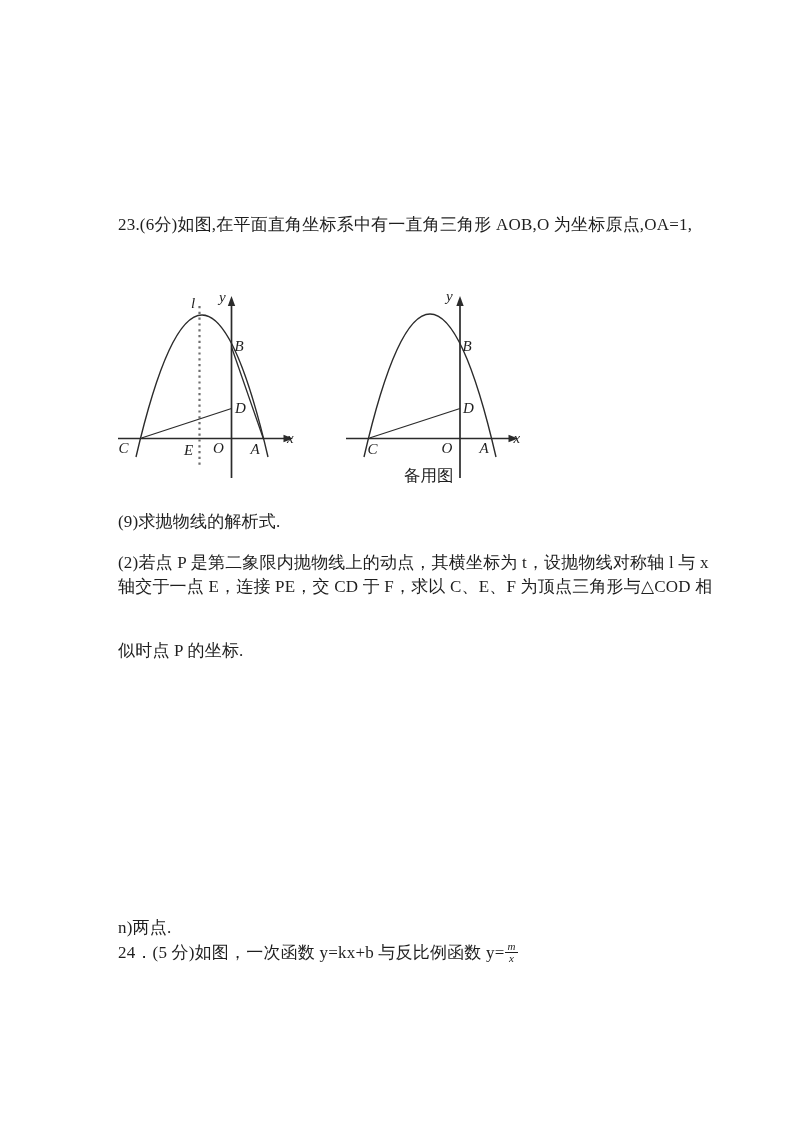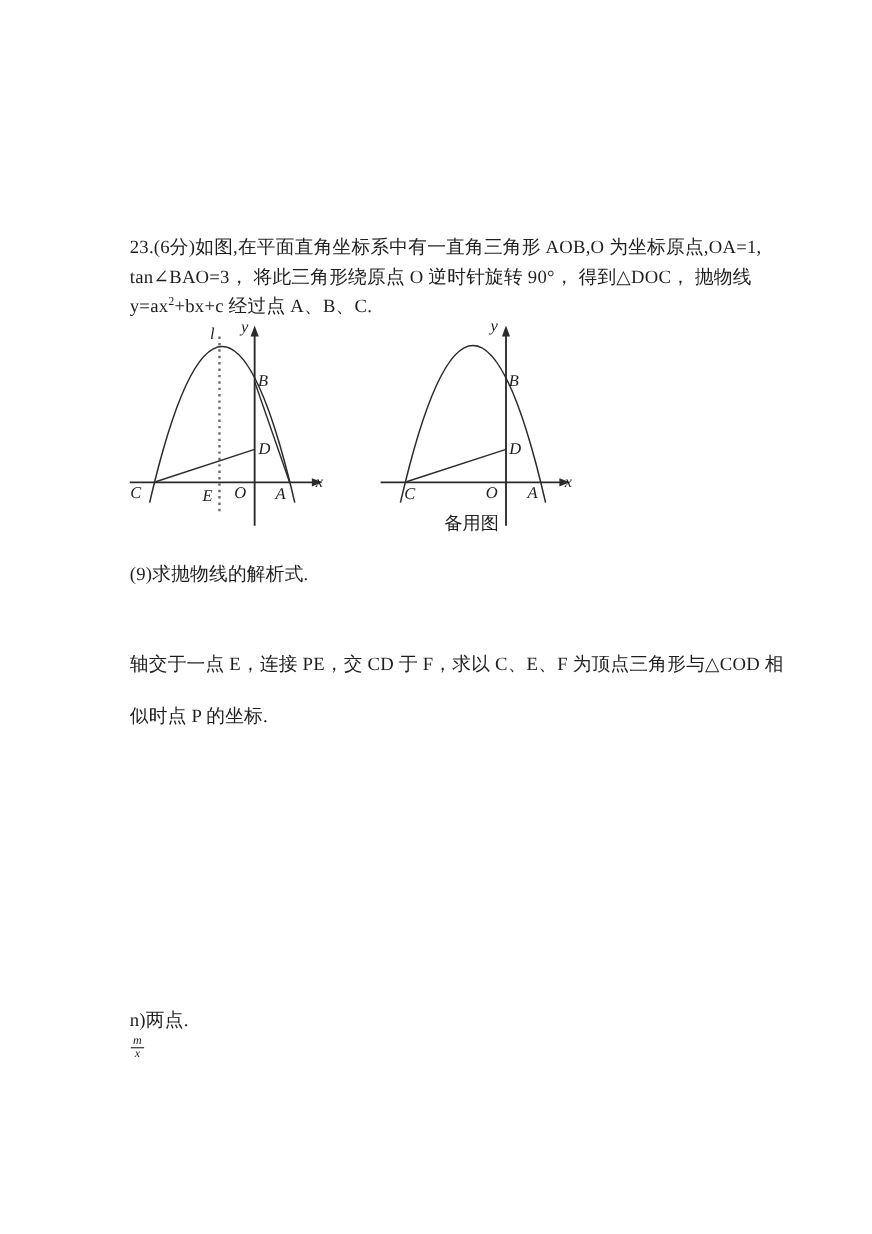--- a/index.html
+++ b/index.html
@@ -49,22 +49,20 @@
   .stroke { stroke: #2b2b2b; fill: none; }
   .axis   { stroke: #2b2b2b; stroke-width: 1.7; }
   .arrow  { fill: #2b2b2b; stroke: none; }
 </style>
 </head>
 <body>
 
 <div class="page">
 
   <div class="tline" style="top:214px">23.(6分)如图,在平面直角坐标系中有一直角三角形 AOB,O 为坐标原点,OA=1,</div>
-  <div class="tline" style="top:241px">tan∠BAO=3， 将此三角形绕原点 O 逆时针旋转 90°， 得到△DOC， 抛物线</div>
-  <div class="tline" style="top:268px"><span>y=ax</span><sup>2</sup><span>+bx+c 经过点 A、B、C.</span></div>
 
   <svg class="figs" width="425" height="212" viewBox="110 285 425 212">
 
     <g>
 
       <line class="axis" x1="118" y1="438.5" x2="285" y2="438.5"></line>
       <polygon class="arrow" points="293,438.5 283.5,434.8 283.5,442.2"></polygon>
 
       <line class="axis" x1="231.5" y1="304" x2="231.5" y2="478"></line>
       <polygon class="arrow" points="231.5,296 227.8,306 235.2,306"></polygon>
@@ -106,19 +104,20 @@
       <text x="367.5" y="454">C</text>
       <text x="441.5" y="453">O</text>
       <text x="479.5" y="453">A</text>
       <text x="513.5" y="443">x</text>
 
       <text class="caption" x="404" y="481">备用图</text>
     </g>
   </svg>
 
   <div class="tline" style="top:511px">(9)求抛物线的解析式.</div>
-  <div class="tline" style="top:593px">轴交于一点 E，连接 PE，交 CD 于 F，求以 C、E、F 为顶点三角形与△COD 相</div>
+  <div class="tline" style="top:552px">(2)若点 P 是第二象限内抛物线上的动点，其横坐标为 t，设抛物线对称轴 l 与 x</div>
+  <div class="tline" style="top:576px">轴交于一点 E，连接 PE，交 CD 于 F，求以 C、E、F 为顶点三角形与△COD 相</div>
   <div class="tline" style="top:640px">似时点 P 的坐标.</div>
 
-  <div class="tline" style="top:941px"><span class="frac"><span class="num">m</span><span class="den">x</span></span></div>
+  <div class="tline" style="top:941px"><span>24．(5 分)如图，一次函数 y=kx+b 与反比例函数 y=</span><span class="frac"><span class="num">m</span><span class="den">x</span></span></div>
   <div class="tline" style="top:917px">n)两点.</div>
 
 </div>
 
 </body></html>

